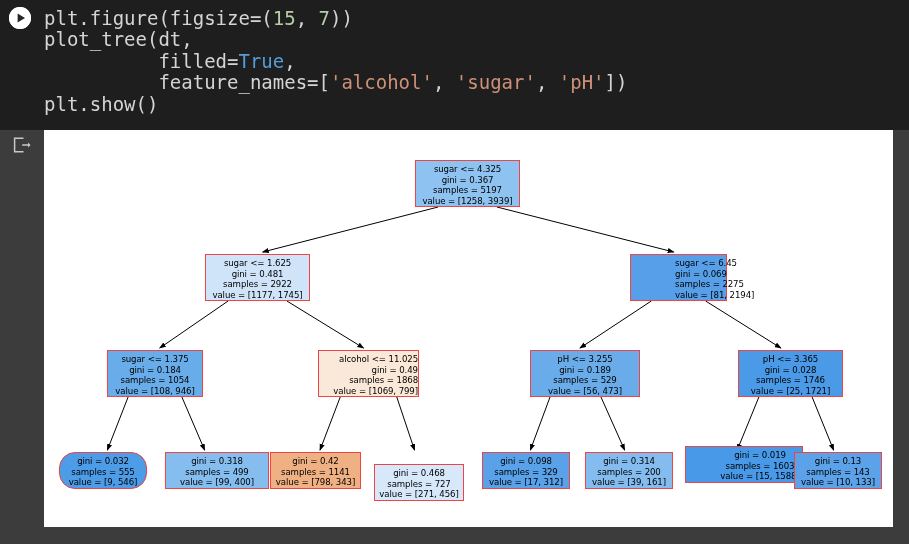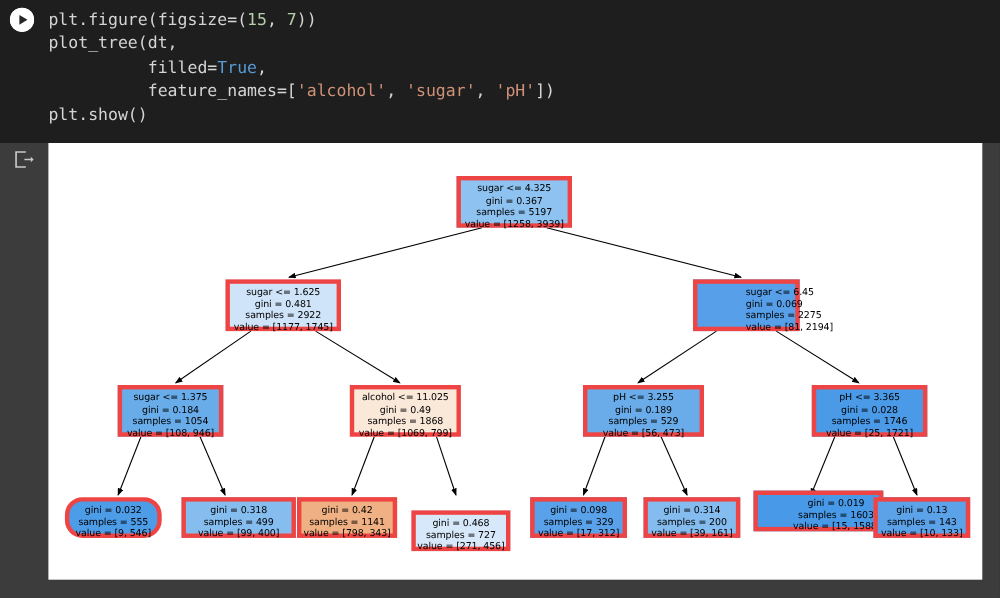--- a/index.html
+++ b/index.html
@@ -41,21 +41,21 @@
     align-items: center;
     justify-content: center;
   }
   .run-btn svg { display: block; }
 
   .code-body {
     position: absolute;
     left: 44px; top: 8px;
     right: 0;
     font-family: "DejaVu Sans Mono", monospace;
-    font-size: 15px;
+    font-size: 19px;
     line-height: 21.4px;
     color: #d4d4d4;
     white-space: pre;
   }
   .code-line { white-space: pre; }
   .tok-str { color: #ce9178; }
   .tok-num { color: #b5cea8; }
   .tok-kw  { color: #569cd6; }
   .tok-plain { color: #d4d4d4; }
 
@@ -89,21 +89,21 @@
   .tree-svg {
     position: absolute;
     left: 0; top: 0;
     width: 849px; height: 397px;
     display: block;
   }
 
   .node {
     position: absolute;
     box-sizing: border-box;
-    border: 4px solid #ef4444;
+    border: 1px solid #ef4444;
     color: #000000;
     font-family: "DejaVu Sans", sans-serif;
     font-size: 8.6px;
     line-height: 10.6px;
     text-align: center;
     padding-top: 3px;
     white-space: nowrap;
     letter-spacing: -0.1px;
   }
   .node .ln { display: block; }
@@ -181,21 +181,21 @@
             <span class="ln">gini = 0.069</span>
             <span class="ln">samples = 2275</span>
             <span class="ln">value = [81, 2194]</span>
           </div>
           <div class="node" style="left: 63px; top: 220px; width: 96px; height: 47px; background: rgb(104, 172, 233);">
             <span class="ln">sugar &lt;= 1.375</span>
             <span class="ln">gini = 0.184</span>
             <span class="ln">samples = 1054</span>
             <span class="ln">value = [108, 946]</span>
           </div>
-          <div class="node" style="left: 274px; top: 220px; width: 101px; height: 47px; background: rgb(250, 232, 217);">
+          <div class="node" style="left: 274px; top: 220px; width: 101px; height: 47px; background: rgb(250, 232, 217); text-align: right;">
             <span class="ln">alcohol &lt;= 11.025</span>
             <span class="ln">gini = 0.49</span>
             <span class="ln">samples = 1868</span>
             <span class="ln">value = [1069, 799]</span>
           </div>
           <div class="node" style="left: 486px; top: 220px; width: 110px; height: 47px; background: rgb(105, 172, 233);">
             <span class="ln">pH &lt;= 3.255</span>
             <span class="ln">gini = 0.189</span>
             <span class="ln">samples = 529</span>
             <span class="ln">value = [56, 473]</span>

